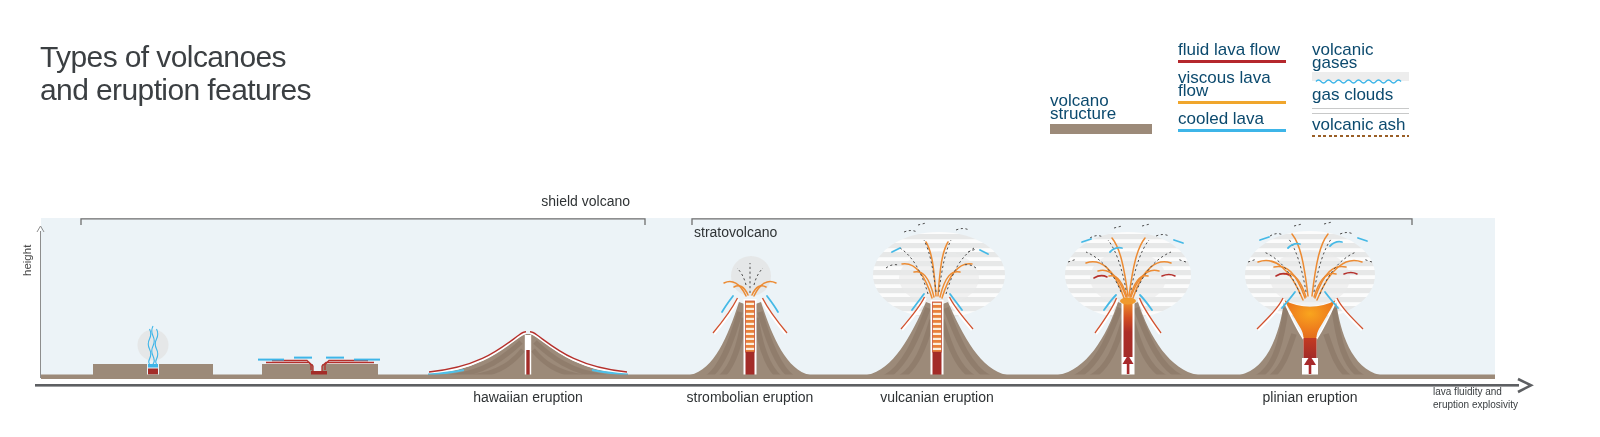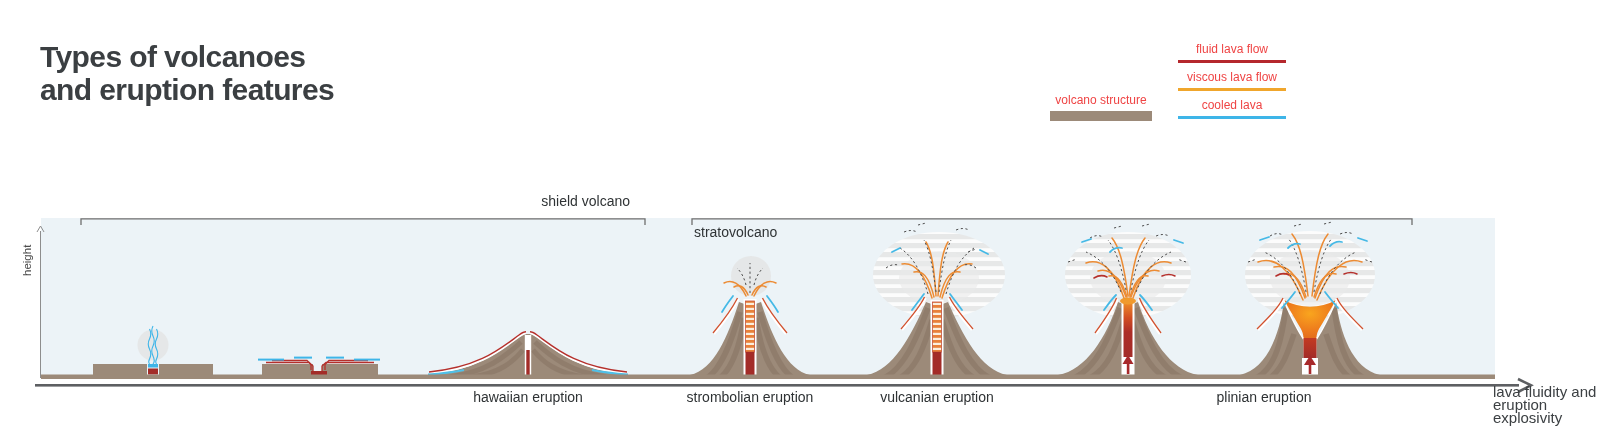--- a/index.html
+++ b/index.html
@@ -1,40 +1,40 @@
 <!DOCTYPE html>
 <html><head>
 <meta charset="utf-8">
 <style>
   html,body{margin:0;padding:0;background:#fff;}
   .canvas{position:relative;width:1600px;height:437px;background:#ffffff;overflow:hidden;
           font-family:"Liberation Sans", sans-serif;color:#3c4043;}
   .abs{position:absolute;}
   
-  .title{left:40px;top:40px;font-size:30px;line-height:33px;font-weight:700;
+  .title{left:40px;top:40px;font-size:30px;line-height:33px;font-weight:400;
          letter-spacing:-0.6px;color:#3b3f42;}
   
-  .lg-label{font-size:12px;line-height:13px;color:#ef4444;text-align:center;}
+  .lg-label{font-size:17px;line-height:13px;color:#0c4a6e;}
   .legend-structure{left:1050px;top:94px;width:102px;}
   .lg-bar{margin-top:4px;width:102px;height:10px;background:#9c8a79;}
   .legend-col2{left:1178px;top:43px;width:108px;}
   .legend-col3{left:1312px;top:43px;width:97px;}
   .lg-line{height:2.5px;margin:4px 0 8.5px 0;}
   .lg-line.red{background:#b5282d;}
   .lg-line.orange{background:#f0a62c;}
   .lg-line.blue{background:#3eb5e8;}
   .lg-gases{margin:3px 0 7px 0;width:97px;height:9px;background:#ededed;}
   .lg-gascloud-line{width:97px;height:1.2px;background:#c8c9c9;}
   .gc1{margin-top:7px;} .gc2{margin-top:3.5px;margin-bottom:4px;}
   .lg-ash{margin-top:4px;width:97px;height:2.5px;
           background:repeating-linear-gradient(90deg,#9a5e26 0 3px,transparent 3px 5.6px);}
   
   .height-label{left:21px;top:276px;transform-origin:0 0;transform:rotate(-90deg);
                 font-size:11.5px;color:#4b4b4b;}
-  .xaxis-label{left:1493px;top:385px;font-size:15px;line-height:13px;color:#3c4043;}
+  .xaxis-label{left:1433px;top:385px;font-size:10px;line-height:13px;color:#3c4043;}
   .group-label{font-size:14px;color:#2f3335;}
   .shield-label{left:430px;top:193px;width:200px;text-align:right;}
   .strato-label{left:694px;top:200px;margin-top:24px;}
   .vol-label{top:389px;width:200px;text-align:center;font-size:14px;color:#2e3234;}
   svg.scene{left:0;top:0;}
 </style>
 </head>
 <body>
 
 <div class="canvas">
@@ -369,28 +369,47 @@
     <div class="lg-item">
       <div class="lg-label">viscous lava flow</div>
       <div class="lg-line orange"></div>
     </div>
     <div class="lg-item">
       <div class="lg-label">cooled lava</div>
       <div class="lg-line blue"></div>
     </div>
   </div>
 
+  <div class="abs legend-col3">
+    <div class="lg-item">
+      <div class="lg-label">volcanic gases</div>
+      <div class="lg-gases">
+        <svg width="97" height="9" viewBox="0 0 97 9">
+          <path d="M4 4.5 q2.5 -3 5 0 t5 0 t5 0 t5 0 t5 0 t5 0 t5 0 t5 0 t5 0 t5 0 t5 0 t5 0 t5 0 t5 0 t5 0 t5 0 t5 0" stroke="#3eb5e8" fill="none" stroke-width="1.3"></path>
+        </svg>
+      </div>
+    </div>
+    <div class="lg-item">
+      <div class="lg-label">gas clouds</div>
+      <div class="lg-gascloud-line gc1"></div>
+      <div class="lg-gascloud-line gc2"></div>
+    </div>
+    <div class="lg-item">
+      <div class="lg-label">volcanic ash</div>
+      <div class="lg-ash"></div>
+    </div>
+  </div>
 
   <div class="abs group-label shield-label">shield volcano</div>
   <div class="abs group-label strato-label">stratovolcano</div>
 
   <div class="abs height-label">height</div>
   <div class="abs xaxis-label">
     <div>lava fluidity and</div>
     <div>eruption explosivity</div>
   </div>
 
   <div class="abs vol-label" style="left:428px">hawaiian eruption</div>
   <div class="abs vol-label" style="left:650px">strombolian eruption</div>
   <div class="abs vol-label" style="left:837px">vulcanian eruption</div>
-  <div class="abs vol-label" style="left:1164px">plinian eruption</div>
+  <div class="abs vol-label" style="left:1210px">plinian eruption</div>
 
 </div>
 
 </body></html>

